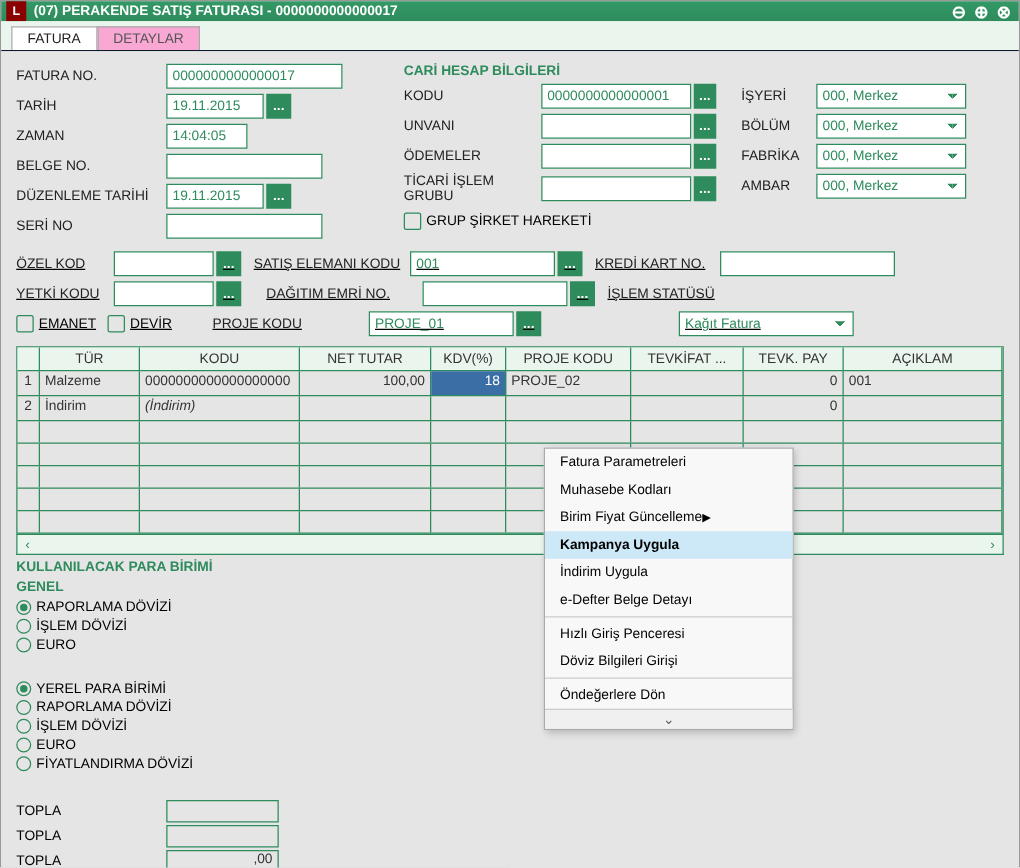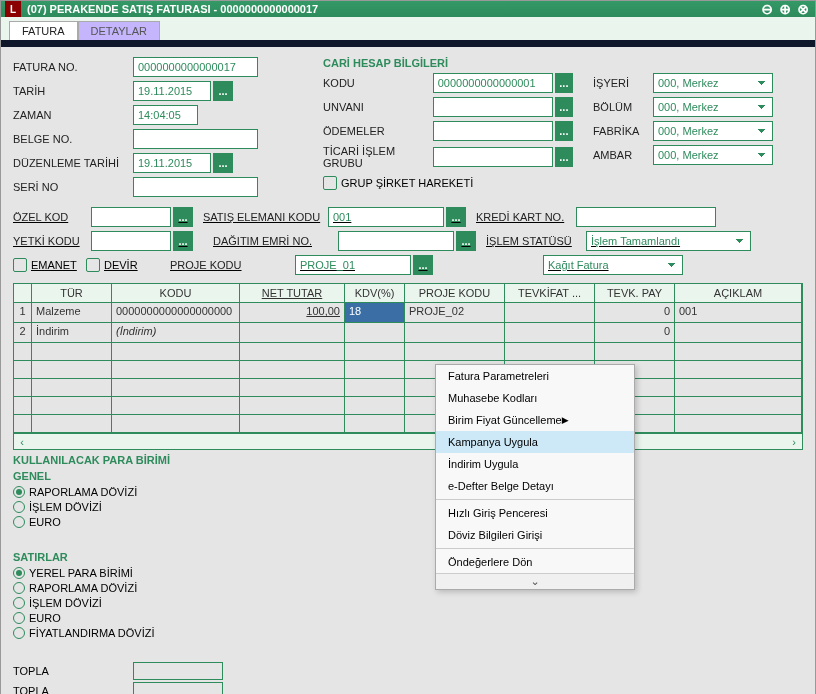--- a/index.html
+++ b/index.html
@@ -5,22 +5,22 @@
 * { box-sizing: border-box; margin: 0; padding: 0; font-family: Arial, sans-serif; font-size: 11px; }
 body { background: #fff; width: 816px; height: 694px; overflow: hidden; position: relative; }
 
 .window { width: 816px; height: 694px; border: 1px solid #999; background: #fff; display: flex; flex-direction: column; }
 
 .titlebar { height: 22px; background: linear-gradient(#339966, #2e8b5c); color: #fff; display: flex; align-items: center; padding-left: 4px; font-weight: bold; }
 .titlebar .logo { width: 16px; height: 16px; background: #8b0000; margin-right: 6px; display: flex; align-items: center; justify-content: center; color: #fff; font-size: 10px; }
 .titlebar .title-controls { margin-left: auto; display: flex; gap: 2px; padding-right: 4px; }
 .titlebar .title-controls span { width: 16px; height: 16px; display: flex; align-items: center; justify-content: center; font-size: 14px; cursor: pointer; }
 
-.tabs { display: flex; background: #eaf5ee; border-bottom: 7px solid #0f172a; padding: 4px 8px 0 8px; gap: 0; }
-.tab { padding: 3px 12px; background: #c4b5fd; border: 1px solid #aaa; border-bottom: none; color: #555; cursor: pointer; }
+.tabs { display: flex; background: #eaf5ee; border-bottom: 1px solid #0f172a; padding: 4px 8px 0 8px; gap: 0; }
+.tab { padding: 3px 12px; background: #f9a8d4; border: 1px solid #aaa; border-bottom: none; color: #555; cursor: pointer; }
 .tab.active { background: #fff; color: #222; }
 
 .content { flex: 1; padding: 10px 12px; background: #e5e5e5; position: relative; }
 
 .row { display: flex; align-items: center; margin-bottom: 4px; min-height: 20px; }
 .label { color: #222; }
 .section-title { color: #2e8b5c; font-weight: bold; margin-bottom: 4px; }
 
 input[type=text], .readonly-box, select { border: 1px solid #2e8b5c; height: 20px; padding: 0 4px; background: #fff; color: #2e8b5c; }
 select { appearance: none; padding-right: 16px; background-image: linear-gradient(45deg, transparent 50%, #2e8b5c 50%), linear-gradient(135deg, #2e8b5c 50%, transparent 50%); background-position: calc(100% - 10px) 7px, calc(100% - 6px) 7px; background-size: 4px 4px; background-repeat: no-repeat; }
@@ -41,22 +41,22 @@
 .grid { border: 1px solid #2e8b5c; margin-top: 8px; }
 .grid-header { display: flex; background: #eaf5ee; }
 .grid-header .cell { border-right: 1px solid #2e8b5c; border-bottom: 1px solid #2e8b5c; padding: 3px 4px; color: #333; font-weight: normal; text-align: center; }
 .grid-row { display: flex; border-bottom: 1px solid #2e8b5c; min-height: 20px; }
 .grid-row .cell { border-right: 1px solid #2e8b5c; padding: 2px 4px; color: #333; }
 .grid-row.empty { min-height: 18px; }
 
 .c-num { width: 18px; text-align: center; }
 .c-tur { width: 80px; }
 .c-kodu { width: 128px; }
-.c-net { width: 105px; text-align: right; text-decoration: underline; }
-.c-kdv { width: 60px; text-align: left; }
+.c-net { width: 105px; text-align: right; }
+.c-kdv { width: 60px; text-align: right; }
 .c-proje { width: 100px; }
 .c-tevk { width: 90px; }
 .c-pay { width: 80px; text-align: right; }
 .c-acik { flex: 1; }
 
 .scrollbar { height: 16px; background: #eaf5ee; border: 1px solid #2e8b5c; border-top: none; display: flex; align-items: center; justify-content: space-between; }
 .scroll-btn { width: 16px; height: 14px; display: flex; align-items: center; justify-content: center; color: #2e8b5c; cursor: pointer; }
 
 .bottom { display: flex; gap: 20px; margin-top: 4px; flex-direction: column; }
 .radio-item { display: flex; align-items: center; margin-bottom: 3px; cursor: pointer; }
@@ -65,21 +65,21 @@
 .totals .trow { display: flex; align-items: center; }
 .totals .tlabel { width: 120px; }
 .totals .tval { width: 90px; border: 1px solid #2e8b5c; height: 18px; text-align: right; padding-right: 4px; color: #333; }
 
 .footer { height: 36px; background: #eaf5ee; border-top: 1px solid #ccc; display: flex; align-items: center; padding: 0 14px; gap: 8px; }
 .footer-icon { width: 16px; height: 16px; color: #2e8b5c; cursor: pointer; }
 .btn { margin-left: 8px; padding: 4px 16px; background: #6fb58b; color: #fff; border: none; border-radius: 3px; cursor: pointer; font-weight: bold; font-size: 11px; text-decoration: underline; text-underline-offset: -6px; }
 
 .context-menu { position: absolute; left: 434px; top: 317px; width: 200px; background: #f8f8f8; border: 1px solid #aaa; box-shadow: 2px 2px 6px rgba(0,0,0,0.2); z-index: 100; }
 .context-menu .item { padding: 5px 12px; cursor: pointer; display: flex; align-items: center; justify-content: flex-start; }
-.context-menu .item.hover { background: #cde8f7; }
+.context-menu .item.hover { background: #cde8f7; font-weight: bold; }
 .context-menu .sep { height: 1px; background: #ccc; margin: 2px 0; }
 .context-menu .expand { position: absolute; bottom: 0; left: 0; right: 0; height: 16px; display: flex; align-items: center; justify-content: center; color: #555; cursor: pointer; border-top: 1px solid #ccc; background: #f0f0f0; }
 .arrow-r { font-size: 9px; }
 
 .italic { font-style: italic; color: #888; }
 </style>
 </head>
 <body>
 
 <div class="window">
@@ -98,21 +98,21 @@
     <div class="tab">DETAYLAR</div>
   </div>
 
   <div class="content">
 
     <div class="upper">
 
       <div class="col-left">
         <div class="row">
             <div class="label" style="width:120px">FATURA NO.</div>
-          <input type="text" style="width: 125px;" value="0000000000000017">
+          <input type="text" style="width: 141px;" value="0000000000000017">
           </div>
         <div class="row">
             <div class="label" style="width:120px">TARİH</div>
           <input type="text" style="width: 78px;" value="19.11.2015">
           <span class="elips">...</span>
           </div>
         <div class="row">
             <div class="label" style="width:120px">ZAMAN</div>
           <input type="text" style="width: 65px;" value="14:04:05">
           </div>
@@ -190,21 +190,20 @@
       <input type="text" style="width: 140px;">
     </div>
     <div class="mid-row">
       <div class="label" style="width:78px">YETKİ KODU</div>
       <input type="text" style="width: 80px;">
       <span class="elips">...</span>
       <div class="label" style="width:125px;margin-left:20px">DAĞITIM EMRİ NO.</div>
       <input type="text" style="width: 116px;">
       <span class="elips">...</span>
       <div class="label" style="width:100px;margin-left:10px">İŞLEM STATÜSÜ</div>
-      <select style="width:165px"><option>İşlem Tamamlandı</option></select>
     </div>
     <div class="mid-row">
       <span class="check"></span>
       <span style="width:55px">EMANET</span>
       <span class="check"></span>
       <span style="width:60px">DEVİR</span>
       <div class="label" style="width:125px;margin-left:6px">PROJE KODU</div>
       <input type="text" style="width: 116px;" value="PROJE_01">
       <span class="elips">...</span>
       <select style="width:140px;margin-left:110px"><option>Kağıt Fatura</option></select>
@@ -316,21 +315,20 @@
         <div class="radio-item">
             <span class="radio"></span>
             <span>İŞLEM DÖVİZİ</span>
           </div>
         <div class="radio-item">
             <span class="radio"></span>
             <span>EURO</span>
           </div>
       </div>
       <div style="width:190px">
-        <div class="section-title">SATIRLAR</div>
         <div class="radio-item">
             <span class="radio checked"></span>
             <span>YEREL PARA BİRİMİ</span>
           </div>
         <div class="radio-item">
             <span class="radio"></span>
             <span>RAPORLAMA DÖVİZİ</span>
           </div>
         <div class="radio-item">
             <span class="radio"></span>

